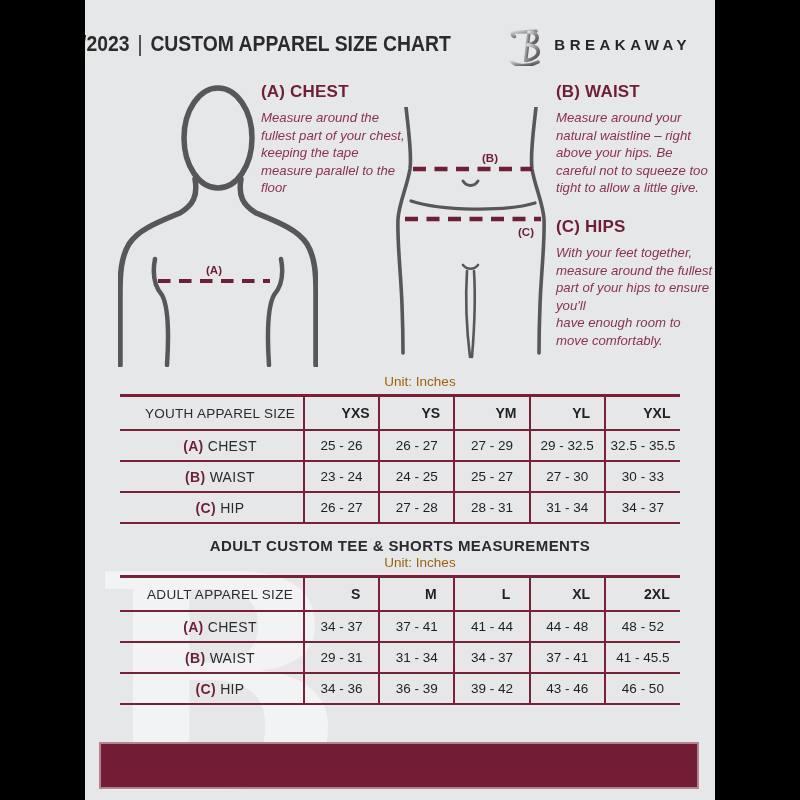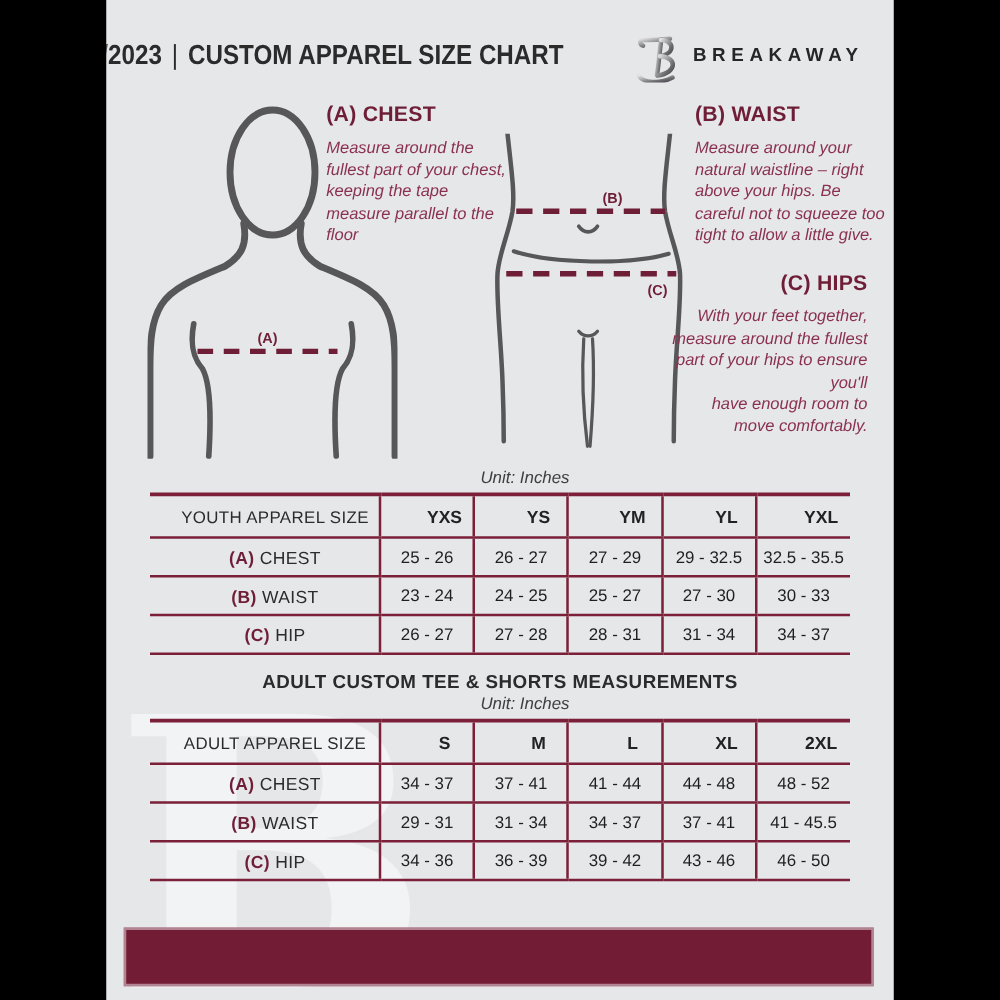--- a/index.html
+++ b/index.html
@@ -22,27 +22,27 @@
 
   
   .guide{position:relative;z-index:1;height:290px;margin-top:14px;}
   .fig-upper{position:absolute;left:33px;top:6px;}
   .fig-lower{position:absolute;left:308px;top:31px;}
   .gtext{position:absolute;width:158px;}
   .gtext h3{margin:0 0 7px 0;font-size:17px;font-weight:bold;color:#6e1e36;letter-spacing:.2px;}
   .gtext p{margin:0;font-size:13.2px;font-style:italic;color:#8a3150;line-height:1.33;white-space:pre-line;}
   .g-chest{left:176px;top:6px;width:152px;}
   .g-waist{left:471px;top:6px;}
-  .g-hips{left:451px;top:141px;text-align:right;}
+  .g-hips{left:471px;top:141px;}
 
   
   .tables{position:relative;z-index:1;margin-top:8px;}
   .tbl-title{margin:0;text-align:center;font-size:15px;font-weight:bold;color:#2b2b2c;letter-spacing:.4px;}
   .tbl-title.second{margin-top:13px;}
-  .unit{text-align:center;font-style:italic;font-size:13.5px;color:#404040;margin:1px 0 5px 0;padding-left:40px;}
+  .unit{text-align:center;font-size:13.5px;color:#a16207;margin:1px 0 5px 0;padding-left:40px;}
   table.size{border-collapse:collapse;margin:0 auto;width:560px;table-layout:fixed;}
   table.size th,table.size td{padding:0;}
   table.size thead th{border-top:3px solid #7b2038;border-bottom:2px solid #7b2038;height:32px;padding-left:28px;}
   table.size tbody td{height:29px;border-bottom:2px solid #7b2038;}
   table.size th:not(:first-child),table.size td:not(:first-child){border-left:2px solid #7b2038;}
   .lblcell{text-align:center;padding-left:17px !important;font-weight:normal;font-size:13.5px;
            color:#2b2b2c;letter-spacing:.3px;}
   .colh{font-weight:bold;font-size:14px;color:#222;text-align:center;}
   .val{text-align:center;font-size:13.5px;color:#1f1f1f;}
   .rowlbl{font-size:14px;color:#2b2b2c;}

